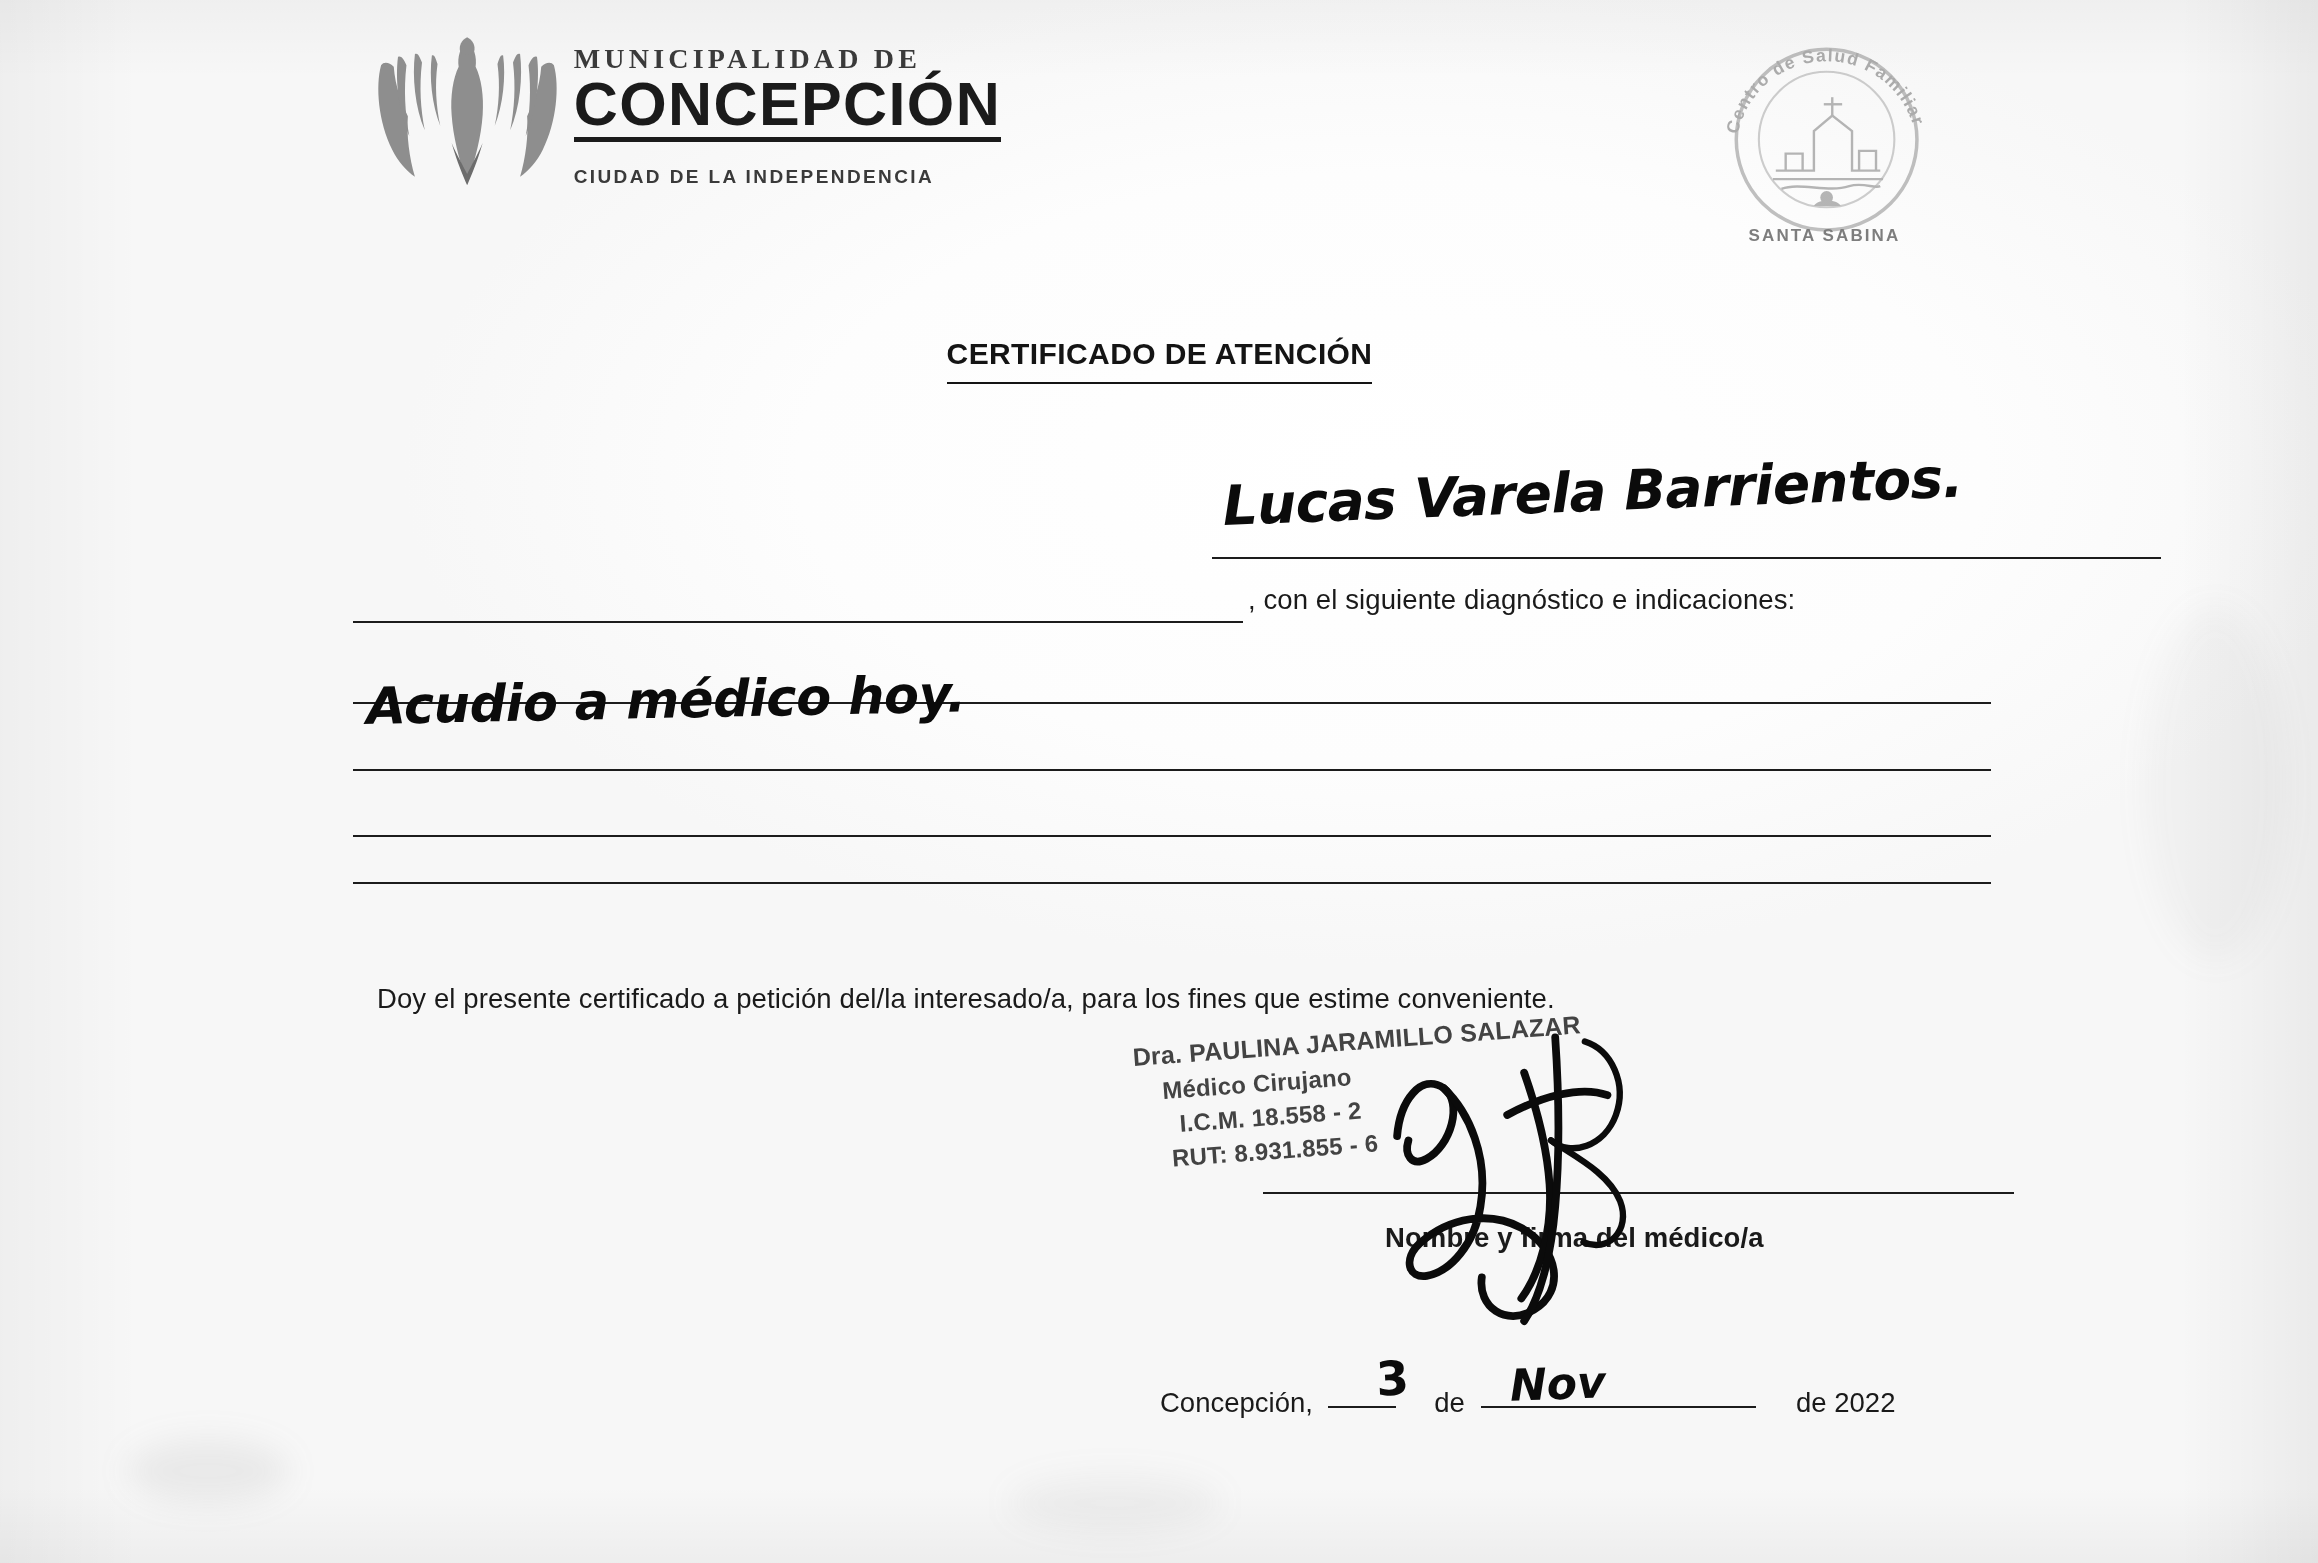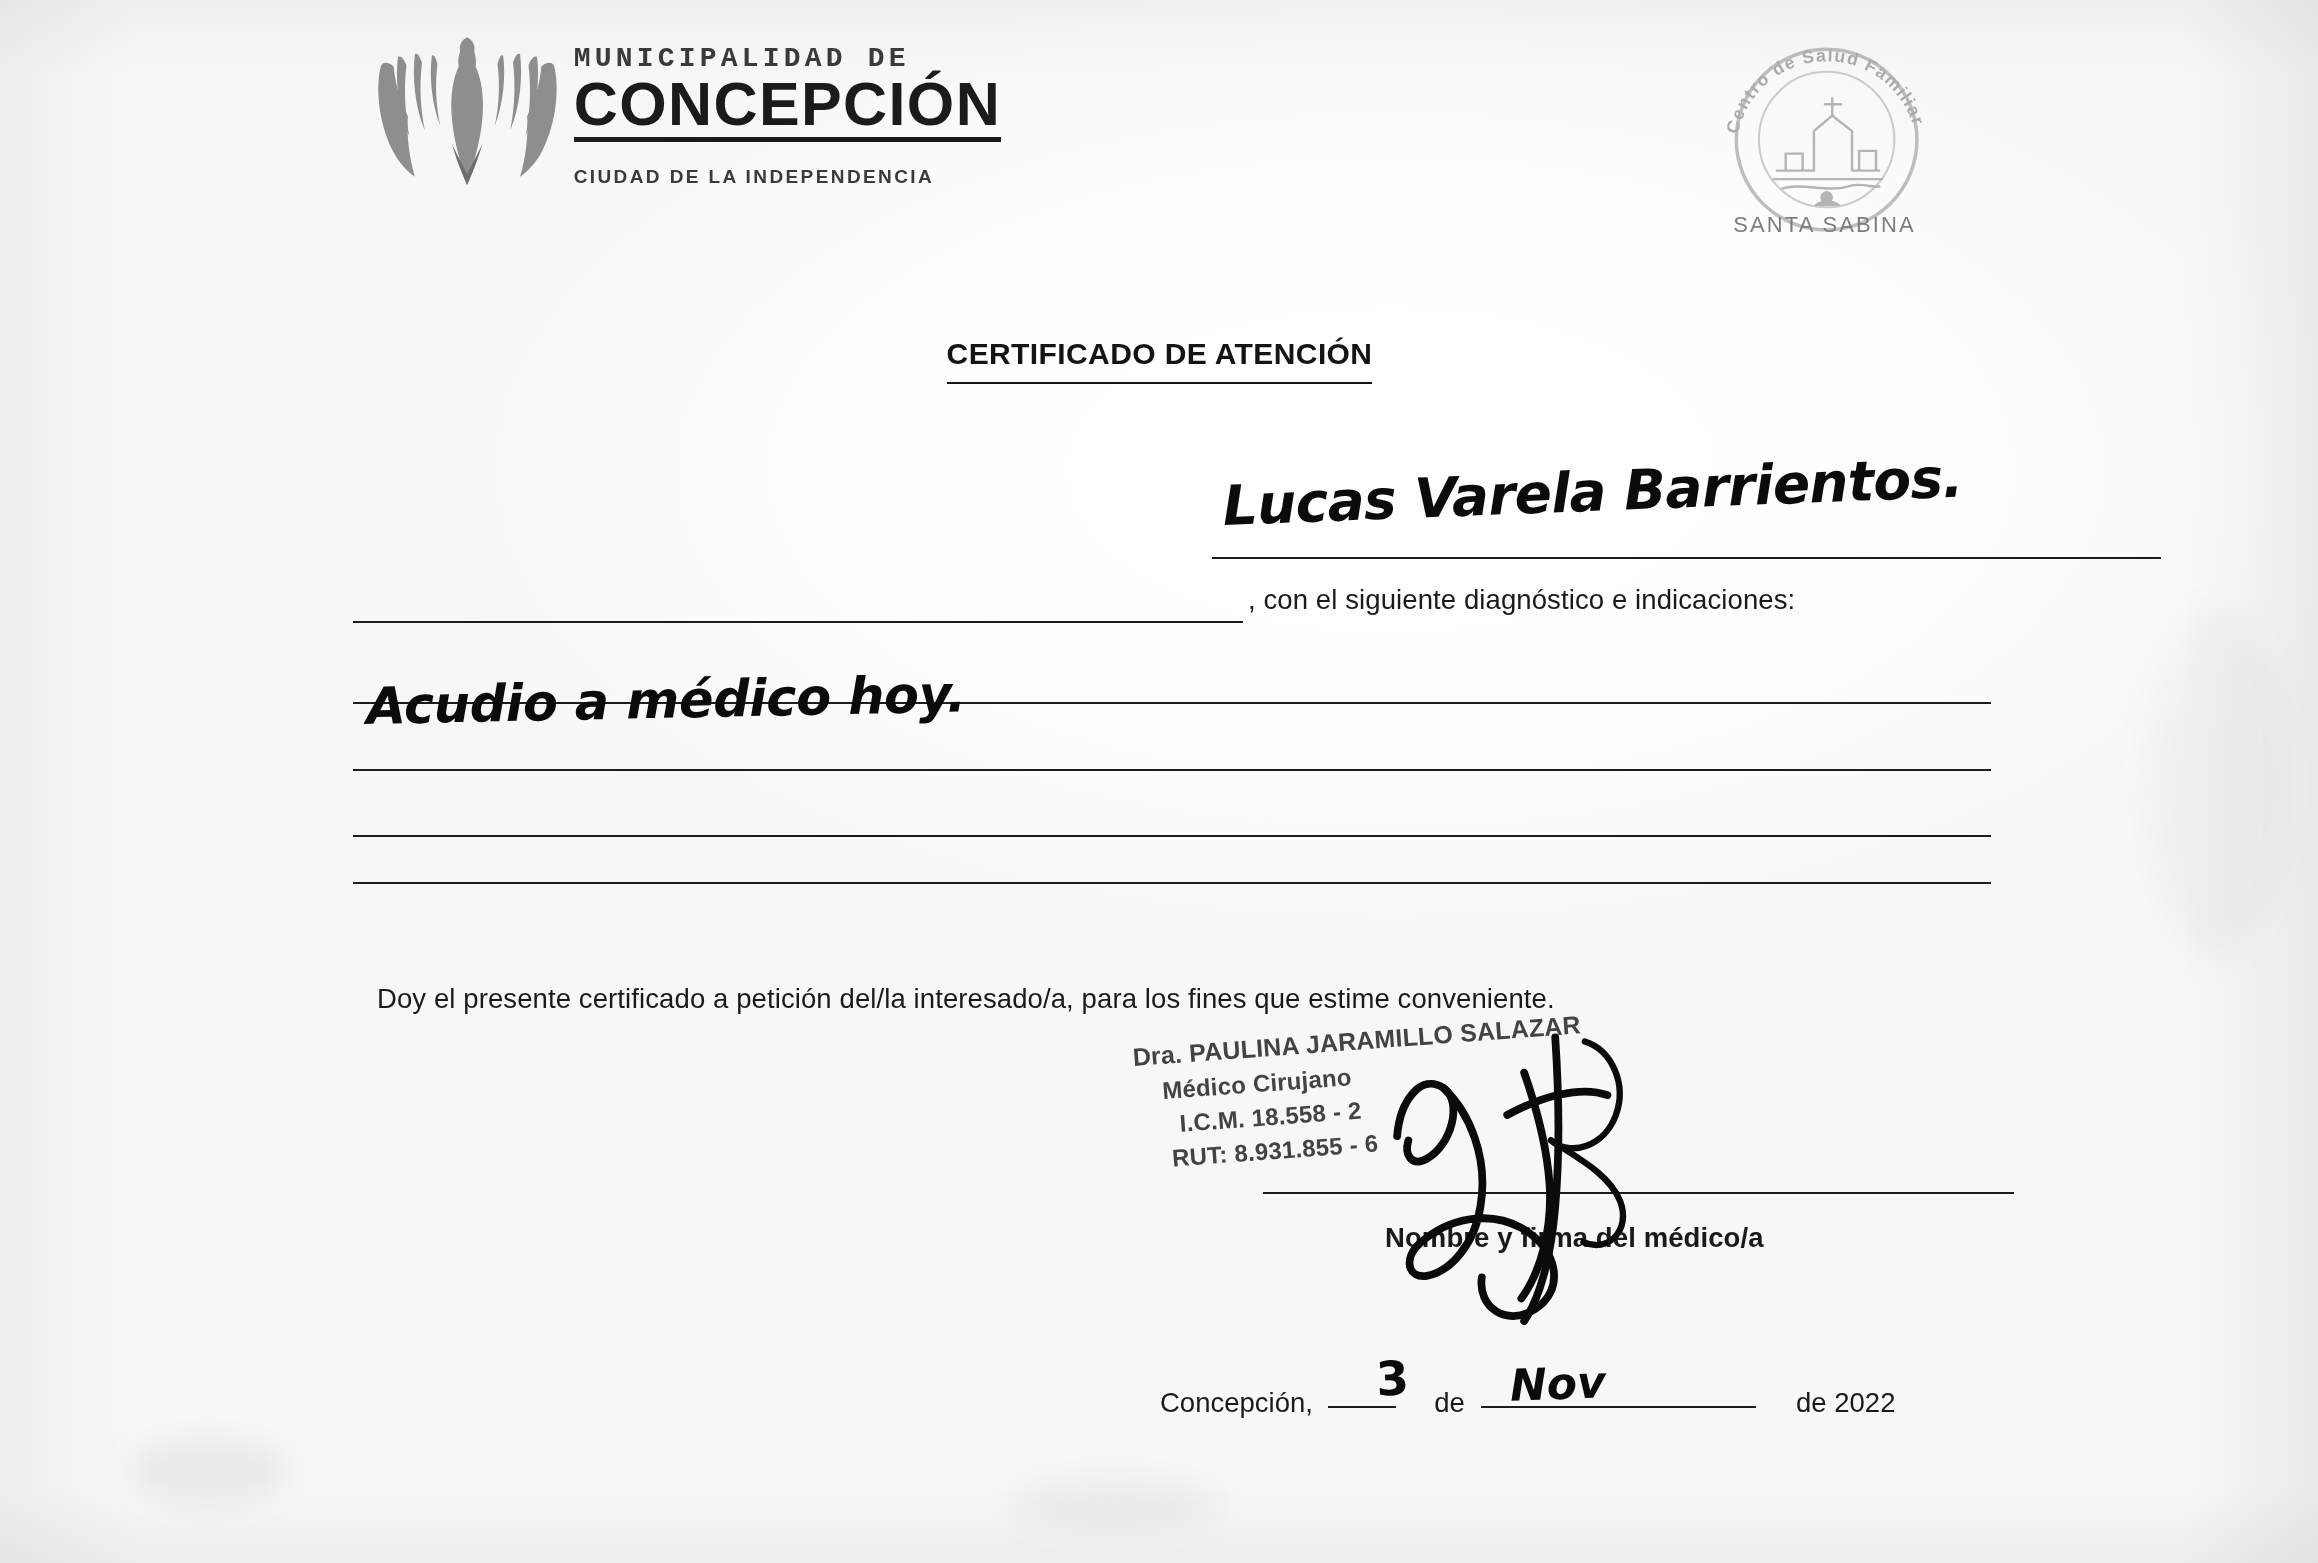--- a/index.html
+++ b/index.html
@@ -64,21 +64,21 @@
     justify-content: center;
     padding-top: 8.5px;
   }
   .muni-line1 {
     font-size: 28px;
     letter-spacing: 4.2px;
     color: #3a3a3a;
     font-weight: 700;
     line-height: 1;
     margin-bottom: 2.8px;
-    font-family: Liberation Mono, monospace;
+    font-family: Liberation Serif, serif;
   }
   .muni-line2 {
     font-size: 61px;
     font-weight: 700;
     letter-spacing: 1.4px;
     color: #1b1b1b;
     line-height: 0.95;
     border-bottom: 5px solid #1b1b1b;
     padding-bottom: 2.8px;
     font-family: "Liberation Sans", sans-serif;
@@ -100,25 +100,25 @@
     height: 247px;
   }
   .cesfam-ring {
     position: absolute;
     inset: 0;
     opacity: 0.62;
   }
   .cesfam-sub {
     position: absolute;
     left: 0;
-    top: 191px;
+    top: 205px;
     width: 233px;
     text-align: center;
-    font-size: 22px;
-    font-weight: 400;
+    font-size: 17px;
+    font-weight: 700;
     letter-spacing: 2.1px;
     color: #7d7d7d;
     font-family: "Liberation Sans", sans-serif;
   }
 
   
   .doc-title {
     position: absolute;
     left: 0;
     top: 337px;

